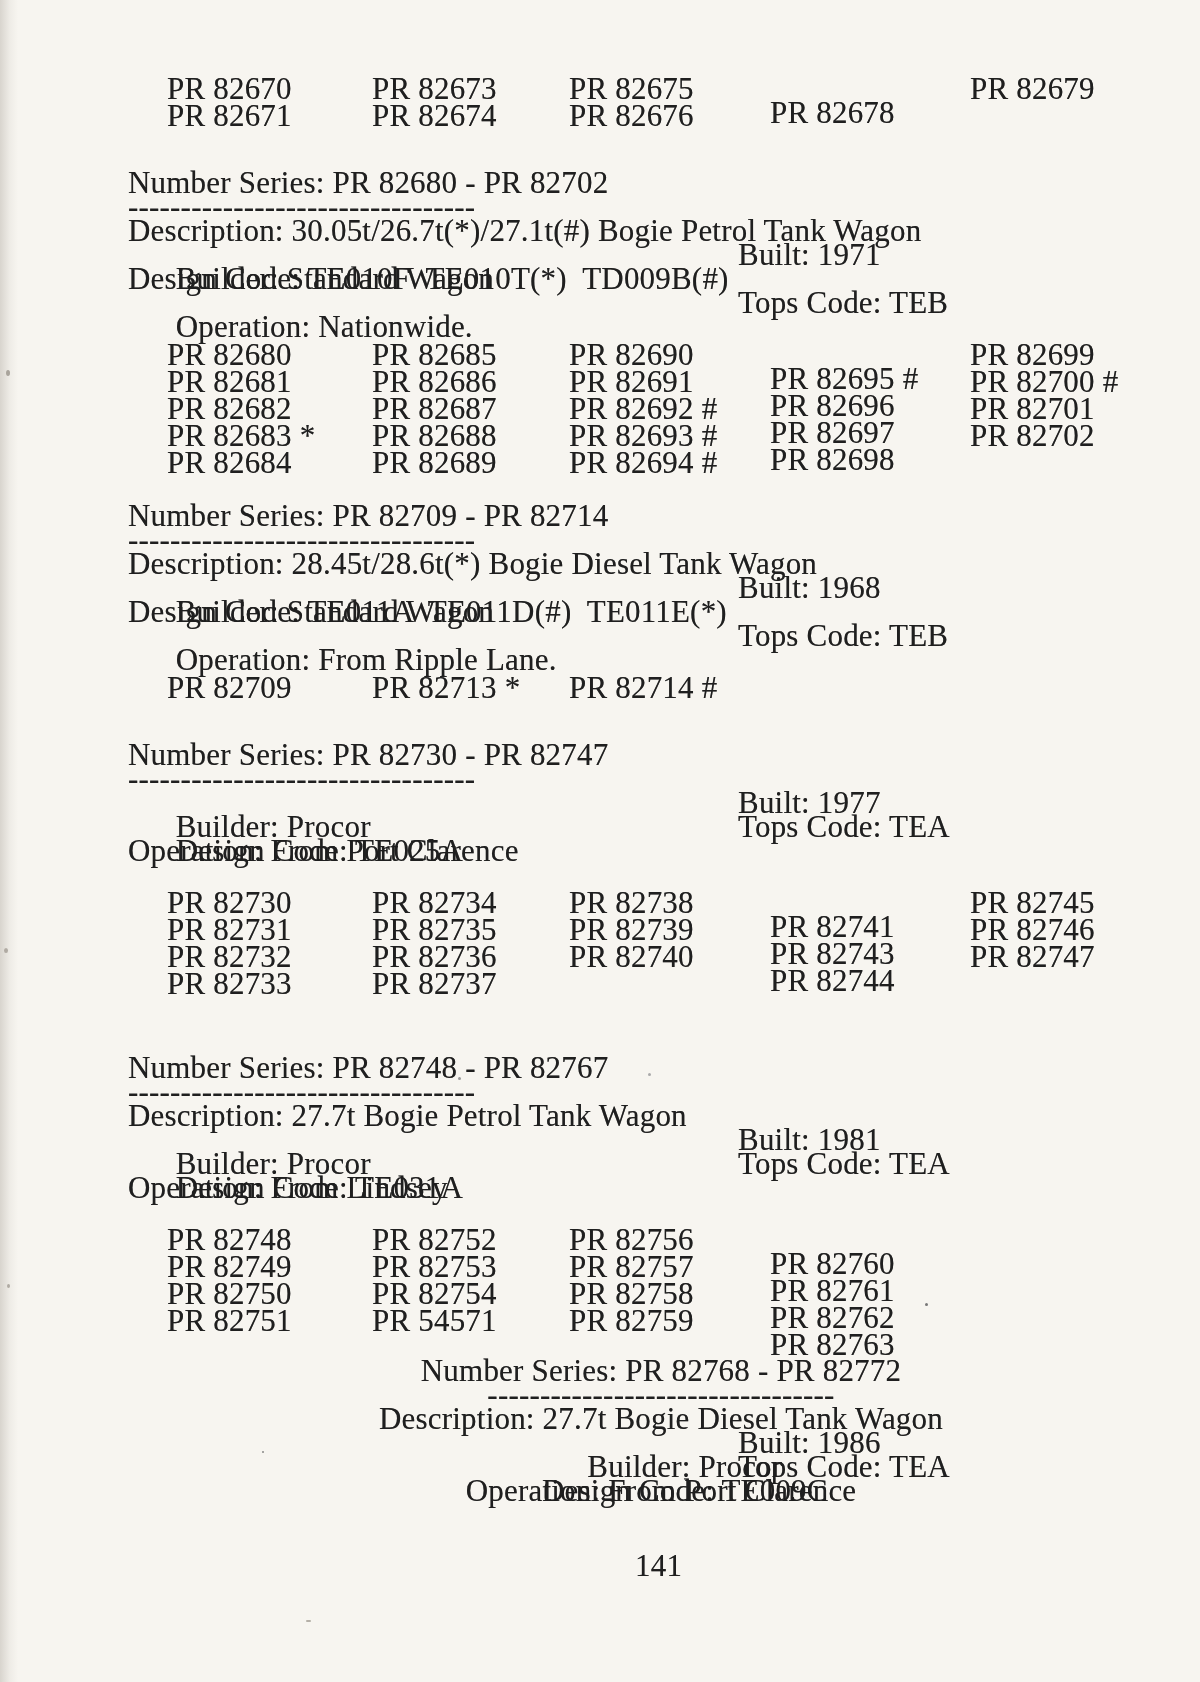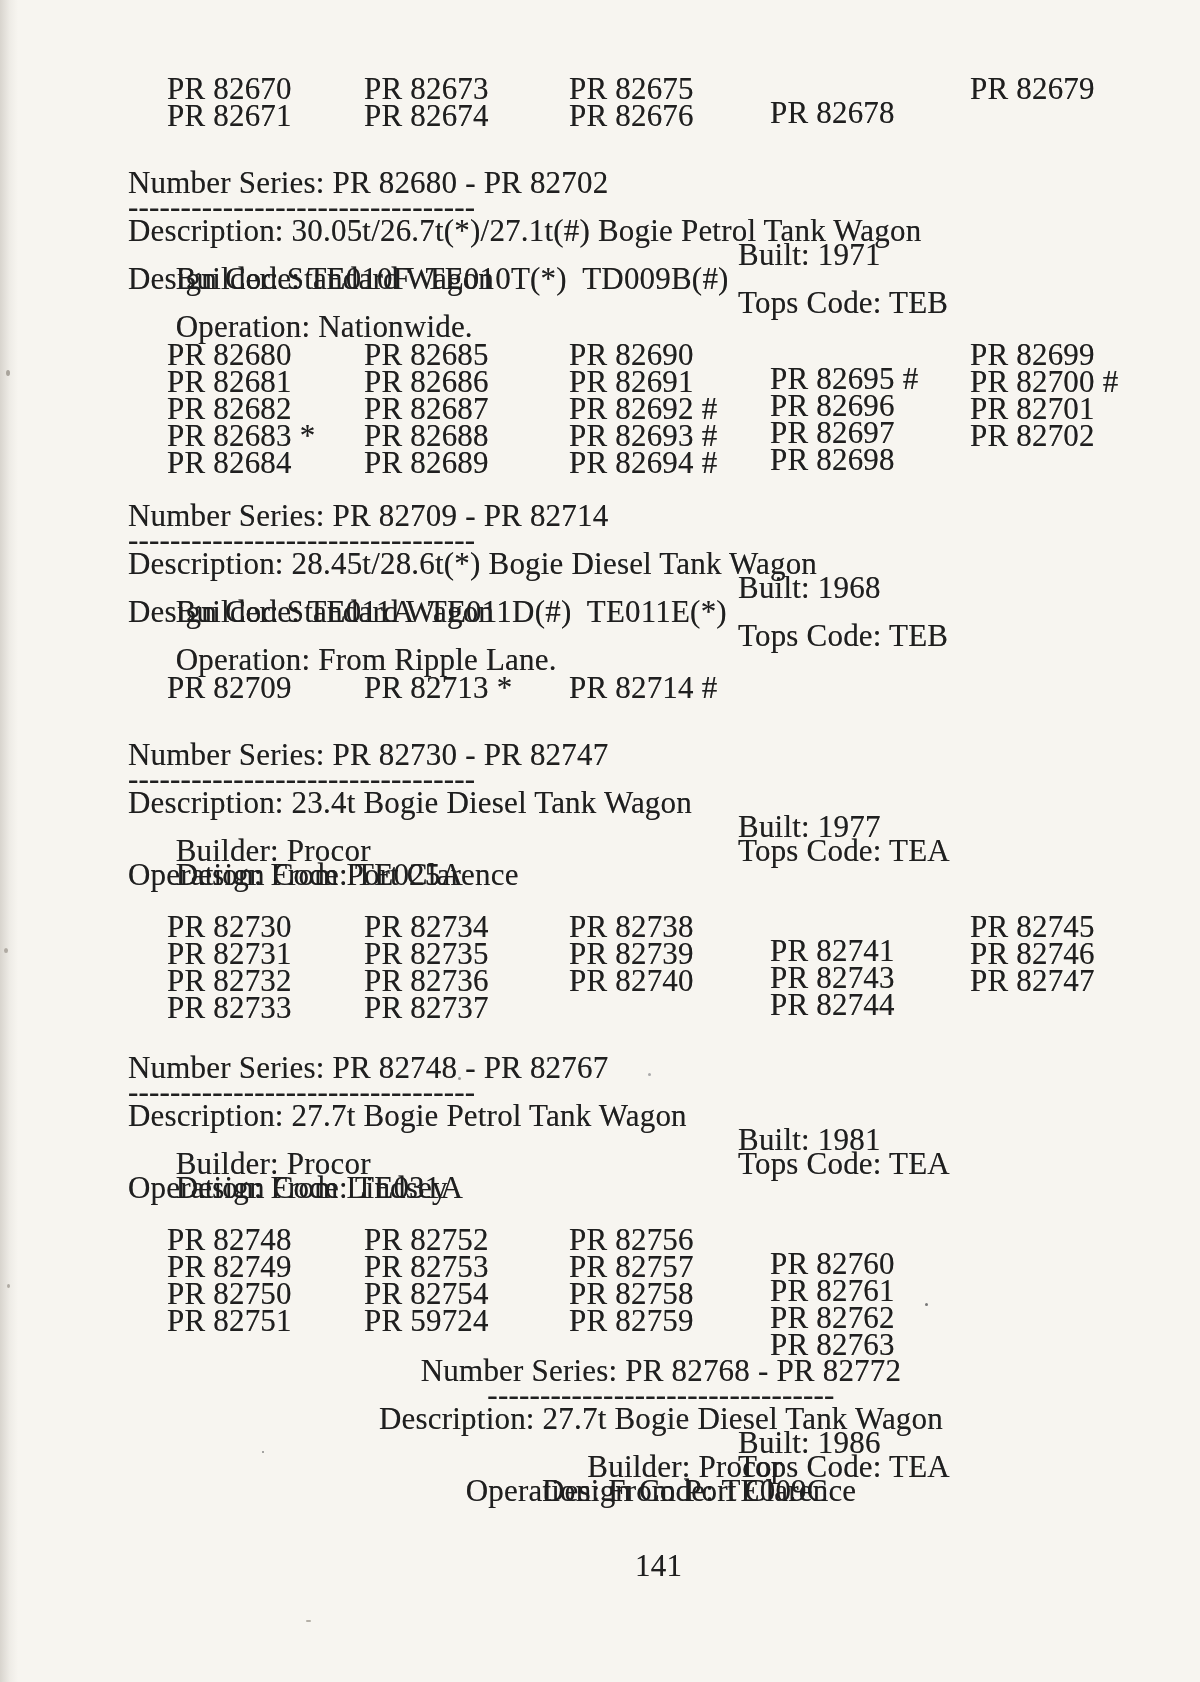--- a/index.html
+++ b/index.html
@@ -19,21 +19,21 @@
   .edge {
     position: absolute; left: 0; top: 0; bottom: 0; width: 18px;
     background: linear-gradient(90deg, rgba(185,180,172,0.5), rgba(185,180,172,0.14) 55%, rgba(185,180,172,0) 100%);
   }
   .sec { position: absolute; left: 128px; right: 16px; }
   .ln { height: 24px; line-height: 24px; white-space: pre; }
   .two { position: relative; }
   .rcol { position: absolute; left: 610px; top: 0; white-space: pre; }
   .grid { position: relative; margin-top: 26px; }
   .gcol { position: absolute; top: 0; }
-  .c0 { left: 39px; } .c1 { left: 236px; } .c2 { left: 441px; } .c3 { left: 642px; margin-top: 24px; } .c4 { left: 842px; }
+  .c0 { left: 39px; } .c1 { left: 244px; } .c2 { left: 441px; } .c3 { left: 642px; margin-top: 24px; } .c4 { left: 842px; }
   .gcell { height: 27px; line-height: 27px; white-space: pre; }
   .topblock .grid { margin-top: 0; }
   .pagenum { position: absolute; left: 635px; top: 1554px; height: 24px; line-height: 24px; }
   .speck { position: absolute; border-radius: 50%; }
 </style>
 </head>
 <body>
 
 <div class="page">
   <div class="edge"></div>
@@ -133,21 +133,20 @@
         </div>
       <div class="gcol c2">
           <div class="gcell">PR 82714 #</div>
         </div>
     </div>
   </div>
 
   <div class="sec" style="top:743px;">
     <div class="ln">Number Series: PR 82730 - PR 82747</div>
     <div class="ln">---------------------------------</div>
-    <div class="ln">Description: 23.4t Bogie Diesel Tank Wagon</div>
     <div class="ln two">
       <span>Builder: Procor</span>
       <span class="rcol">Built: 1977</span>
     </div>
     <div class="ln two">
       <span>Design Code: TE025A</span>
       <span class="rcol">Tops Code: TEA</span>
     </div>
     <div class="ln">Operation: From Port Clarence</div>
     <div class="grid" style="height:108px;">
@@ -198,21 +197,21 @@
       <div class="gcol c0">
           <div class="gcell">PR 82748</div>
           <div class="gcell">PR 82749</div>
           <div class="gcell">PR 82750</div>
           <div class="gcell">PR 82751</div>
         </div>
       <div class="gcol c1">
           <div class="gcell">PR 82752</div>
           <div class="gcell">PR 82753</div>
           <div class="gcell">PR 82754</div>
-          <div class="gcell">PR 59724</div>
+          <div class="gcell">PR 54571</div>
         </div>
       <div class="gcol c2">
           <div class="gcell">PR 82756</div>
           <div class="gcell">PR 82757</div>
           <div class="gcell">PR 82758</div>
           <div class="gcell">PR 82759</div>
         </div>
       <div class="gcol c3">
           <div class="gcell">PR 82760</div>
           <div class="gcell">PR 82761</div>

